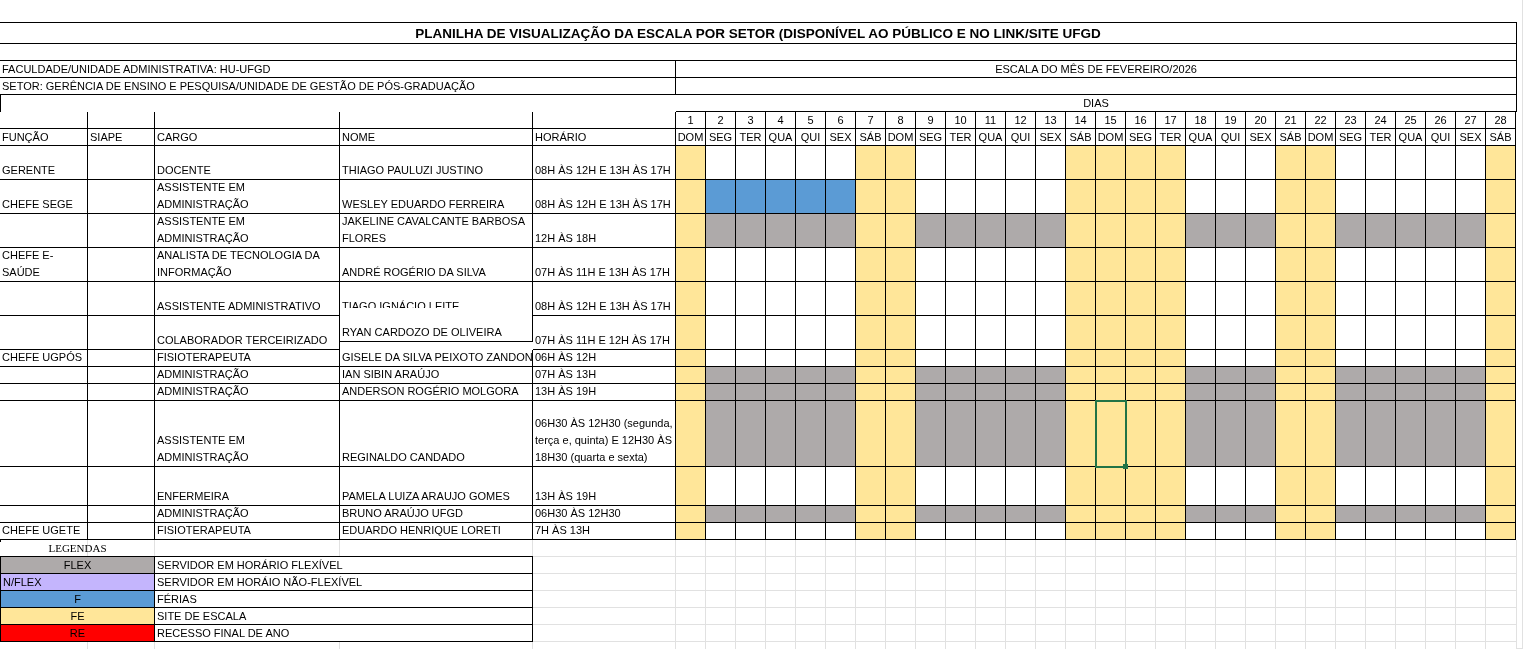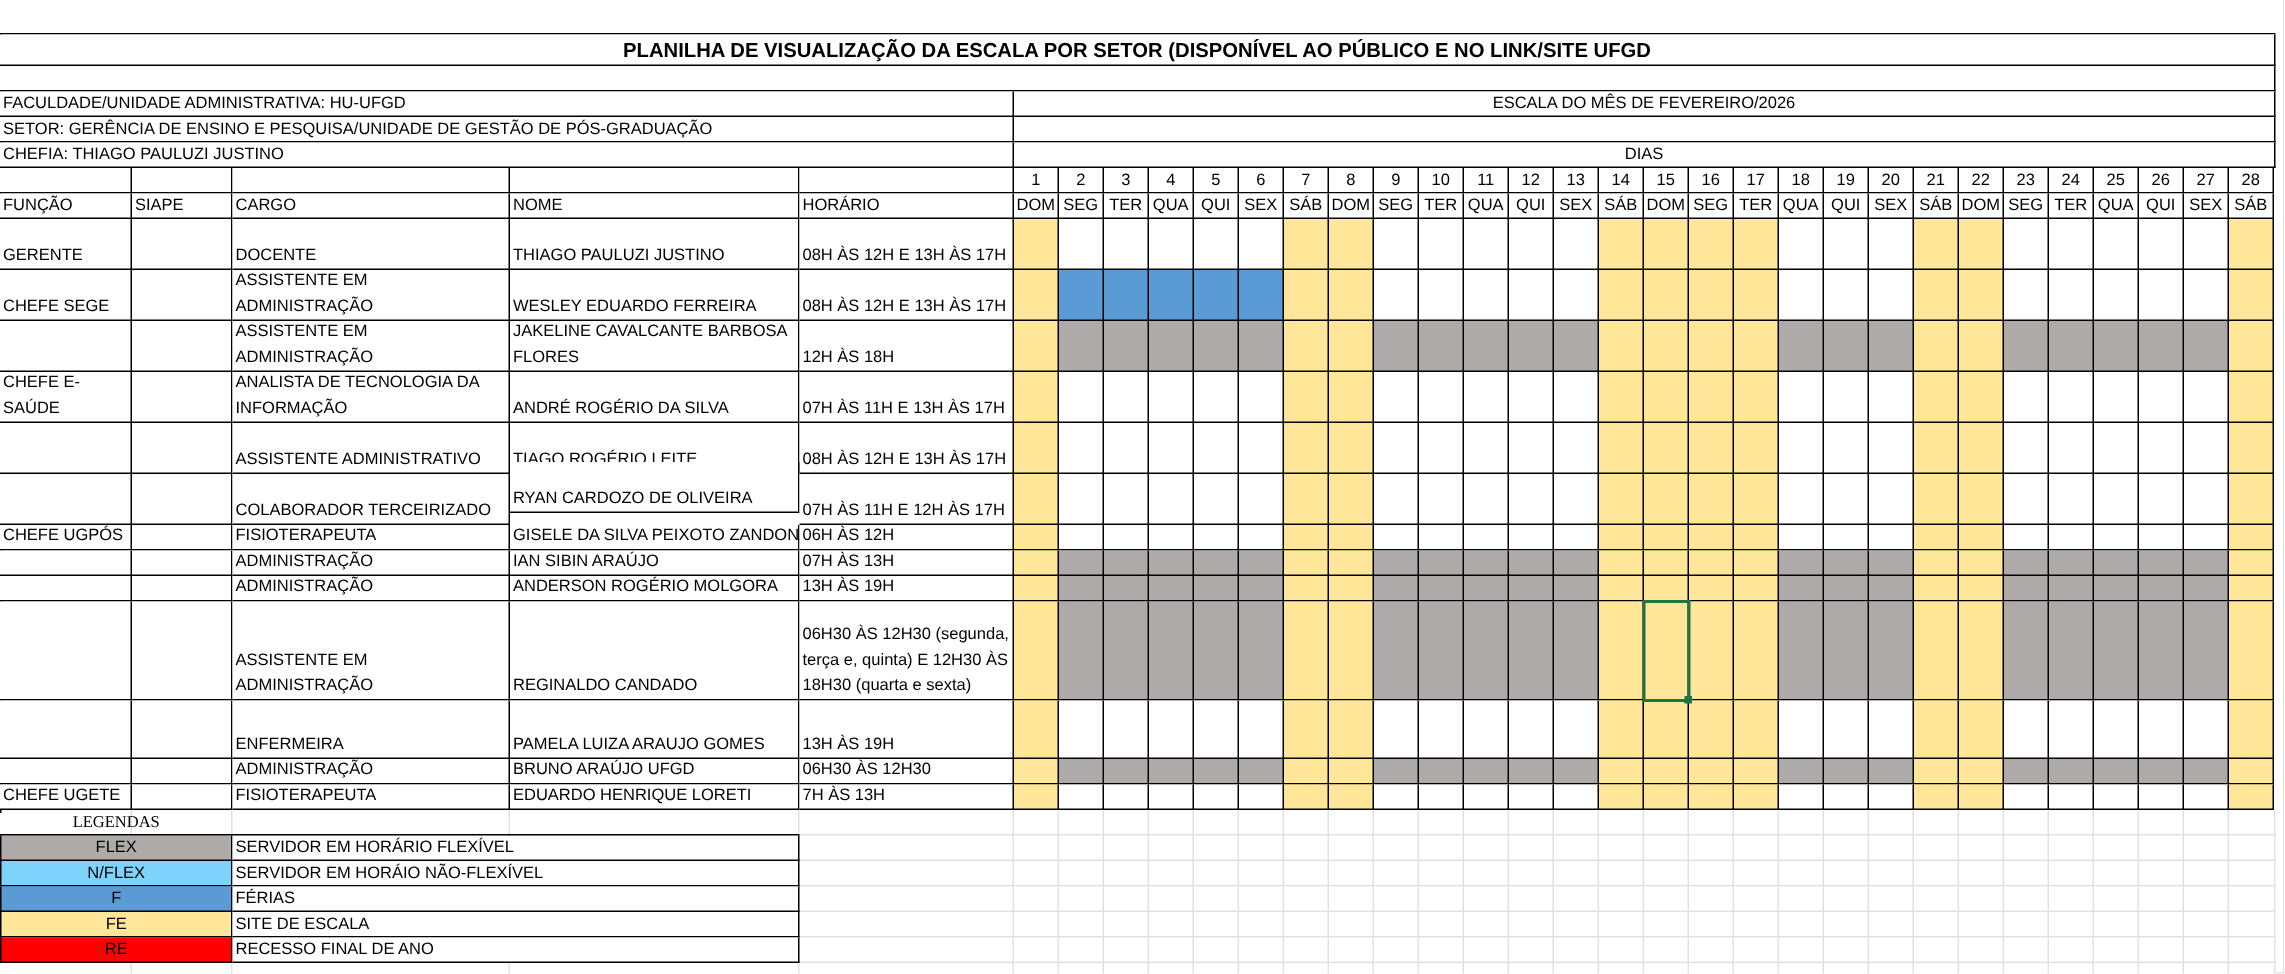--- a/index.html
+++ b/index.html
@@ -262,21 +262,20 @@
 
   <div class="topline" style="left:0;top:22px;width:1517px;height:1px;"></div>
   <div class="topline" style="left:0;top:22px;width:1px;height:520px;"></div>
 
   <div class="c title" style="left:0;top:23px;width:1517px;height:21px;">PLANILHA DE VISUALIZAÇÃO DA ESCALA POR SETOR (DISPONÍVEL AO PÚBLICO E NO LINK/SITE UFGD</div>
 
   <div class="c" style="left:0;top:44px;width:1517px;height:17px;"></div>
 
   <div class="c" style="left:0;top:61px;width:676px;height:17px;">FACULDADE/UNIDADE ADMINISTRATIVA: HU-UFGD</div>
   <div class="c" style="left:0;top:78px;width:676px;height:17px;">SETOR: GERÊNCIA DE ENSINO E PESQUISA/UNIDADE DE GESTÃO DE PÓS-GRADUAÇÃO</div>
-  <div class="c" style="left:0;top:95px;width:676px;height:17px;">CHEFIA: THIAGO PAULUZI JUSTINO</div>
 
   <div class="c center" style="left:676px;top:61px;width:841px;height:17px;text-align:center;">ESCALA DO MÊS DE FEVEREIRO/2026</div>
   <div class="c" style="left:676px;top:78px;width:841px;height:17px;"></div>
   <div class="c" style="left:676px;top:95px;width:841px;height:17px;text-align:center;">DIAS</div>
 
   <div class="c" style="left:0;top:112px;width:88px;height:17px;"></div>
   <div class="c" style="left:88px;top:112px;width:67px;height:17px;"></div>
   <div class="c" style="left:155px;top:112px;width:185px;height:17px;"></div>
   <div class="c" style="left:340px;top:112px;width:193px;height:17px;"></div>
   <div class="c" style="left:533px;top:112px;width:143px;height:17px;"></div>
@@ -530,21 +529,21 @@
         <div class="c wrap" style="left: 0px; top: 282px; width: 88px; height: 34px;">
           <span></span>
         </div>
         <div class="c wrap" style="left: 88px; top: 282px; width: 67px; height: 34px;">
           <span></span>
         </div>
         <div class="c wrap" style="left: 155px; top: 282px; width: 185px; height: 34px;">
           <span>ASSISTENTE ADMINISTRATIVO</span>
         </div>
         <div class="c wrap" style="left: 340px; top: 282px; width: 193px; height: 34px;">
-          <span>TIAGO ROGÉRIO LEITE</span>
+          <span>TIAGO IGNÁCIO LEITE</span>
         </div>
         <div class="c wrap" style="left: 533px; top: 282px; width: 143px; height: 34px;">
           <span>08H ÀS 12H E 13H ÀS 17H</span>
         </div>
         <div class="c day fe" style="left: 676px; top: 282px; width: 30px; height: 34px;"></div>
         <div class="c day" style="left: 706px; top: 282px; width: 30px; height: 34px;"></div>
         <div class="c day" style="left: 736px; top: 282px; width: 30px; height: 34px;"></div>
         <div class="c day" style="left: 766px; top: 282px; width: 30px; height: 34px;"></div>
         <div class="c day" style="left: 796px; top: 282px; width: 30px; height: 34px;"></div>
         <div class="c day" style="left: 826px; top: 282px; width: 30px; height: 34px;"></div>
@@ -930,21 +929,21 @@
         <div class="c day" style="left: 1426px; top: 523px; width: 30px; height: 17px;"></div>
         <div class="c day" style="left: 1456px; top: 523px; width: 30px; height: 17px;"></div>
         <div class="c day fe" style="left: 1486px; top: 523px; width: 30px; height: 17px;"></div>
       </div>
     </div>
 
   <div id="legend">
     <div class="c" style="left:0;top:540px;width:155px;height:17px;text-align:center;border-bottom:none;border-right:none;background:transparent;font-family:Liberation Serif, serif;">LEGENDAS</div>
   <div class="c" style="left: 0px; top: 557px; width: 155px; height: 17px; text-align: center; background: rgb(174, 170, 170); border-left: 1px solid rgb(0, 0, 0);">FLEX</div>
       <div class="c" style="left: 155px; top: 557px; width: 378px; height: 17px;">SERVIDOR EM HORÁRIO FLEXÍVEL</div>
-      <div class="c" style="left: 0px; top: 574px; width: 155px; height: 17px; text-align: center; background: #7dd3fc; border-left: 1px solid rgb(0, 0, 0);">N/FLEX</div>
+      <div class="c" style="left: 0px; top: 574px; width: 155px; height: 17px; text-align: left; background: #c4b5fd; border-left: 1px solid rgb(0, 0, 0);">N/FLEX</div>
       <div class="c" style="left: 155px; top: 574px; width: 378px; height: 17px;">SERVIDOR EM HORÁIO NÃO-FLEXÍVEL</div>
       <div class="c" style="left: 0px; top: 591px; width: 155px; height: 17px; text-align: center; background: rgb(91, 155, 213); border-left: 1px solid rgb(0, 0, 0);">F</div>
       <div class="c" style="left: 155px; top: 591px; width: 378px; height: 17px;">FÉRIAS</div>
       <div class="c" style="left: 0px; top: 608px; width: 155px; height: 17px; text-align: center; background: rgb(255, 230, 153); border-left: 1px solid rgb(0, 0, 0);">FE</div>
       <div class="c" style="left: 155px; top: 608px; width: 378px; height: 17px;">SITE DE ESCALA</div>
       <div class="c" style="left: 0px; top: 625px; width: 155px; height: 17px; text-align: center; background: rgb(255, 0, 0); border-left: 1px solid rgb(0, 0, 0);">RE</div>
       <div class="c" style="left: 155px; top: 625px; width: 378px; height: 17px;">RECESSO FINAL DE ANO</div>
       <div class="topline" style="left: 0px; top: 556px; width: 533px; height: 1px;"></div>
     </div>
 

